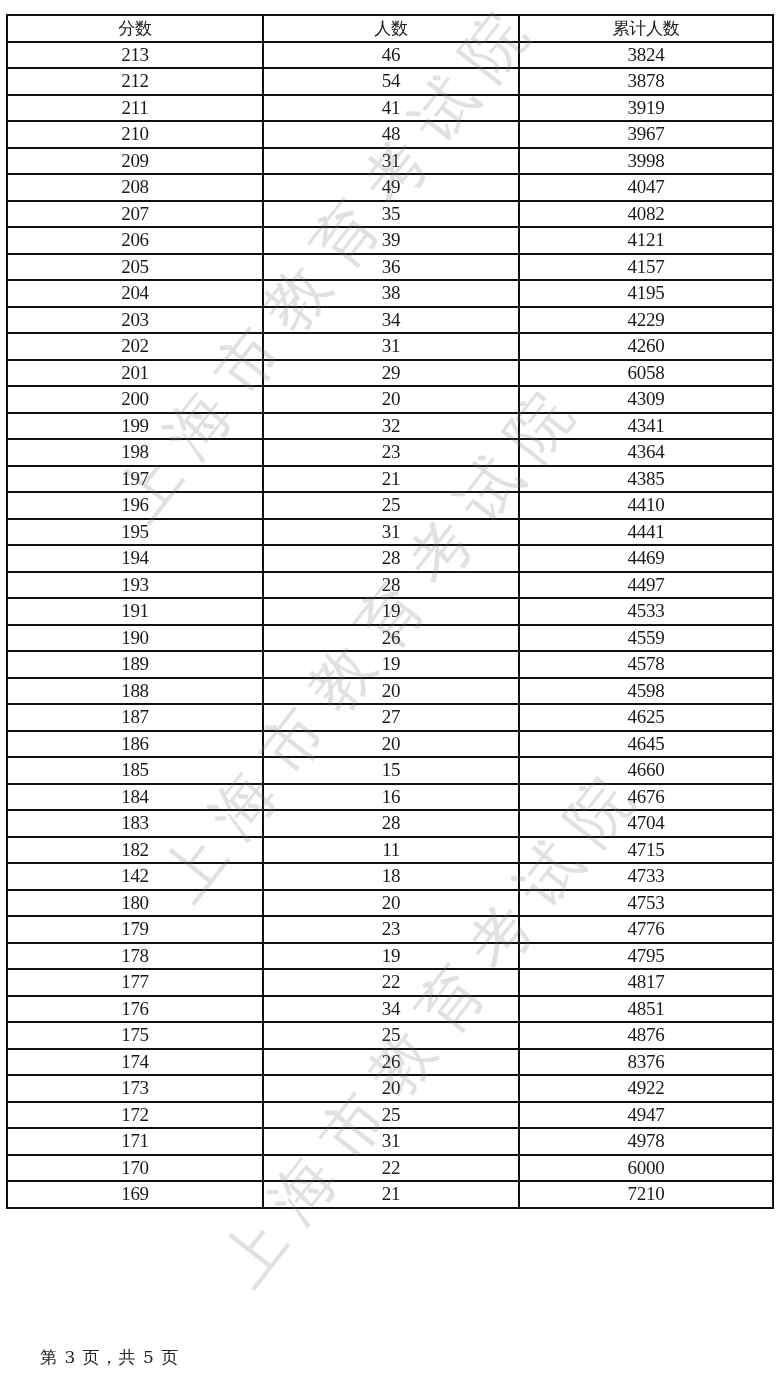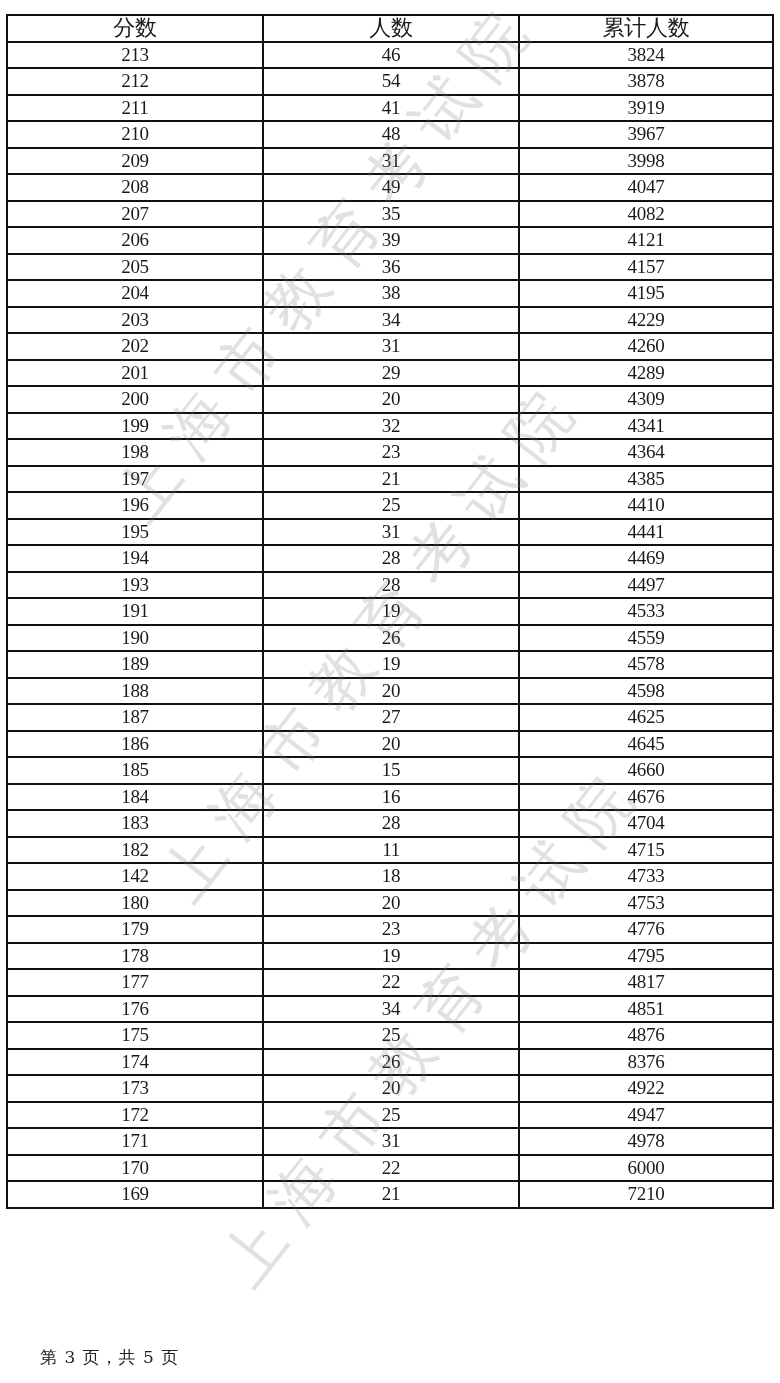--- a/index.html
+++ b/index.html
@@ -39,21 +39,21 @@
       padding: 0;
       text-align: center;
       vertical-align: middle;
       font-size: 19px;
       line-height: 24px;
       font-weight: normal;
       letter-spacing: -0.3px;
     }
     table.score-table th {
       font-family: "DejaVu Sans", "Liberation Sans", sans-serif;
-      font-size: 22px;
+      font-size: 17px;
       font-weight: normal;
     }
     .footer {
       position: absolute;
       left: 0;
       width: 780px;
       top: 1346px;
       font-family: "DejaVu Serif", "Liberation Serif", serif;
       font-size: 17px;
       color: #222222;
@@ -152,21 +152,21 @@
           <td>4229</td>
         </tr>
         <tr>
           <td>202</td>
           <td>31</td>
           <td>4260</td>
         </tr>
         <tr>
           <td>201</td>
           <td>29</td>
-          <td>4289</td>
+          <td>6058</td>
         </tr>
         <tr>
           <td>200</td>
           <td>20</td>
           <td>4309</td>
         </tr>
         <tr>
           <td>199</td>
           <td>32</td>
           <td>4341</td>

